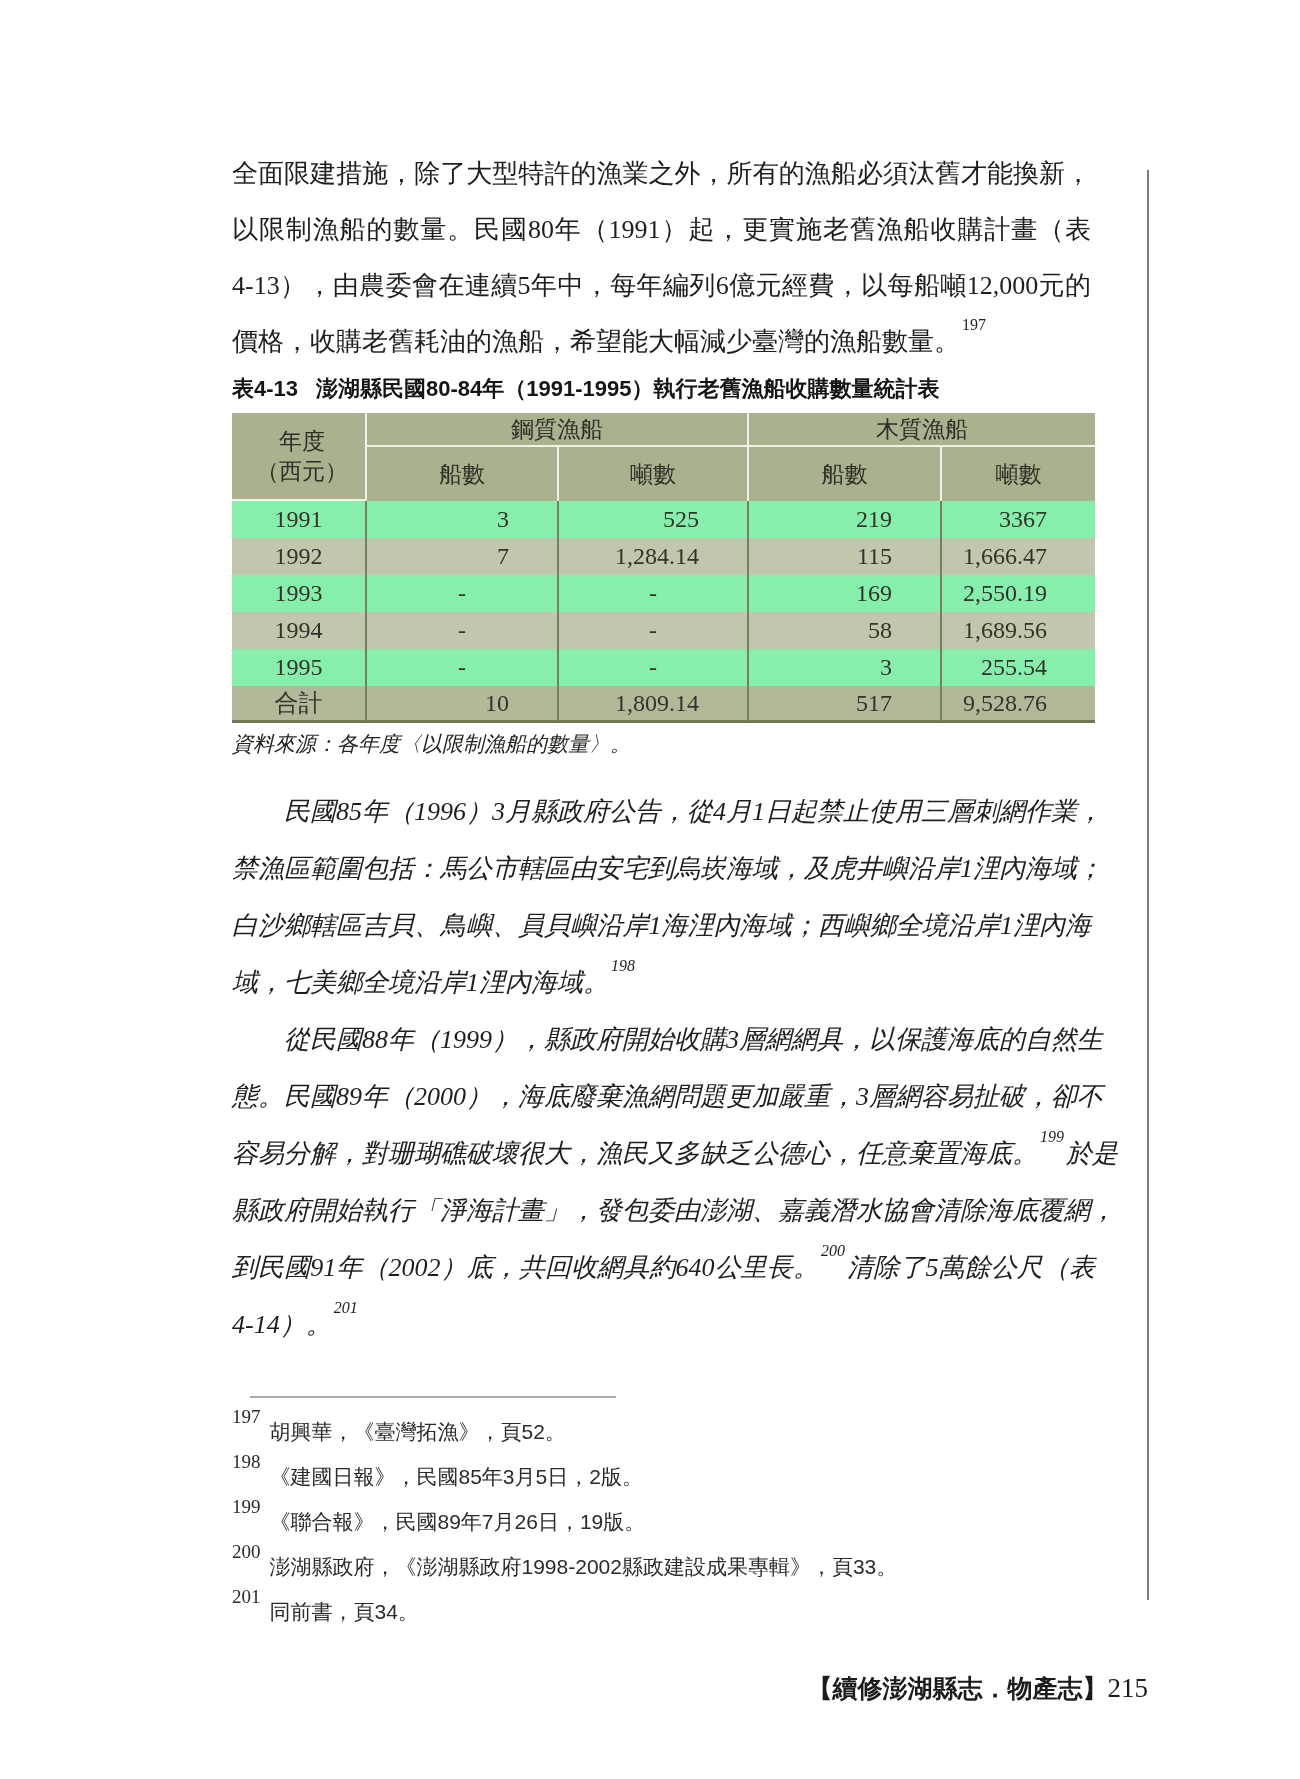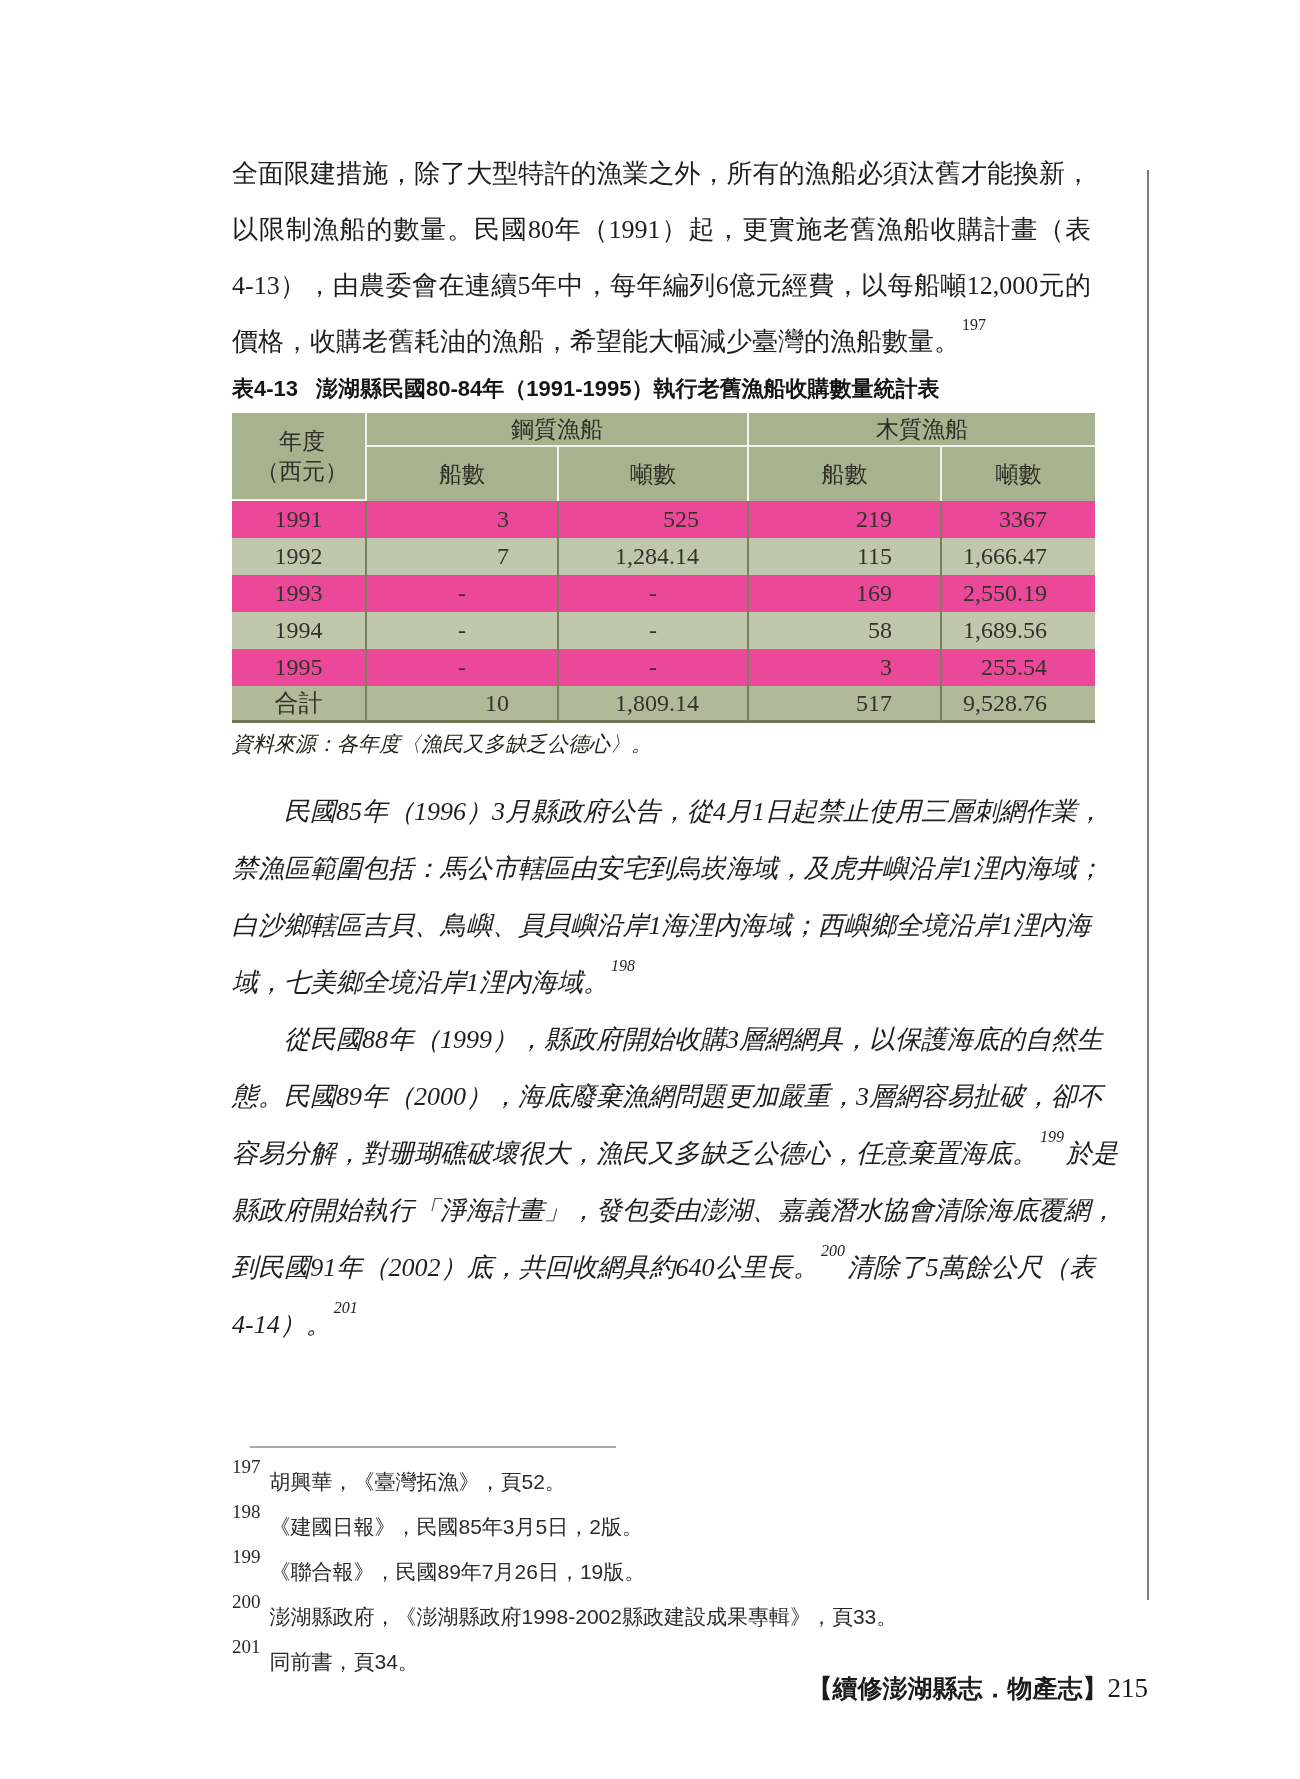--- a/index.html
+++ b/index.html
@@ -44,31 +44,31 @@
   th.wL { border-left:2px solid #f2f2ea; }
   th.gh { border-bottom:2px solid #f2f2ea; }
   table.stats td {
     height:37px; font-size:24px; color:#33332b; vertical-align:middle;
     font-family:"Liberation Serif","DejaVu Serif",serif;
   }
   td.bL { border-left:2px solid #76805c; }
   td.year { text-align:center; }
   td.num { text-align:right; padding-right:48px; }
   td.ctr { text-align:center; padding-right:0; }
-  tr.light td { background:#ec4899; }
+  tr.light td { background:#86efac; }
   tr.mid td { background:#c1c7ac; }
   tr.total td { background:#b2b999; border-bottom:3px solid #6e7854; }
 
   .source-note {
     margin-top:8px; font-size:21px; line-height:26px; font-style:italic; color:#24241f;
     font-family:"Liberation Serif","DejaVu Serif",serif;
   }
 
   
-  .footnotes { position:absolute; left:232px; top:1446px; width:863px; }
+  .footnotes { position:absolute; left:232px; top:1396px; width:863px; }
   .fn-sep { width:366px; height:2px; background:#aaaaaa; margin-left:18px; margin-bottom:8px; }
   .fn { font-family:"Liberation Sans","DejaVu Sans",sans-serif; font-size:21px; line-height:38px; color:#2a2a2a; white-space:nowrap; }
   .fn .fn-num {
     font-family:"Liberation Serif","DejaVu Serif",serif; font-size:19px;
     position:relative; top:-8px; margin-right:9px;
   }
 
   
   .footer { position:absolute; top:1672px; right:152px; white-space:nowrap; }
   .footer .ft-title { font-weight:bold; font-size:25px; color:#1b1b1b; }
@@ -154,21 +154,21 @@
       <tr class="total">
         <td class="year">合計</td>
         <td class="num bL">10</td>
         <td class="num bL">1,809.14</td>
         <td class="num bL">517</td>
         <td class="num bL">9,528.76</td>
       </tr>
     </tbody>
       </table>
 
-    <div class="source-note">資料來源：各年度〈漁民又多缺乏公德心〉。</div>
+    <div class="source-note">資料來源：各年度〈以限制漁船的數量〉。</div>
 
     <div class="para" id="p2">
       <div class="bodyline lh57 indent"><span>民國85年（1996）3月縣政府公告，從4月1日起禁止使用三層刺網作業，</span><sup class="fn-ref"></sup><span></span></div>
       <div class="bodyline lh57"><span>禁漁區範圍包括：馬公市轄區由安宅到烏崁海域，及虎井嶼沿岸1浬內海域；</span><sup class="fn-ref"></sup><span></span></div>
       <div class="bodyline lh57"><span>白沙鄉轄區吉貝、鳥嶼、員貝嶼沿岸1海浬內海域；西嶼鄉全境沿岸1浬內海</span><sup class="fn-ref"></sup><span></span></div>
       <div class="bodyline lh57 last"><span>域，七美鄉全境沿岸1浬內海域。</span><sup class="fn-ref">198</sup><span></span></div>
     </div>
 
     <div class="para" id="p3">
       <div class="bodyline lh57 indent"><span>從民國88年（1999），縣政府開始收購3層網網具，以保護海底的自然生</span><sup class="fn-ref"></sup><span></span></div>

